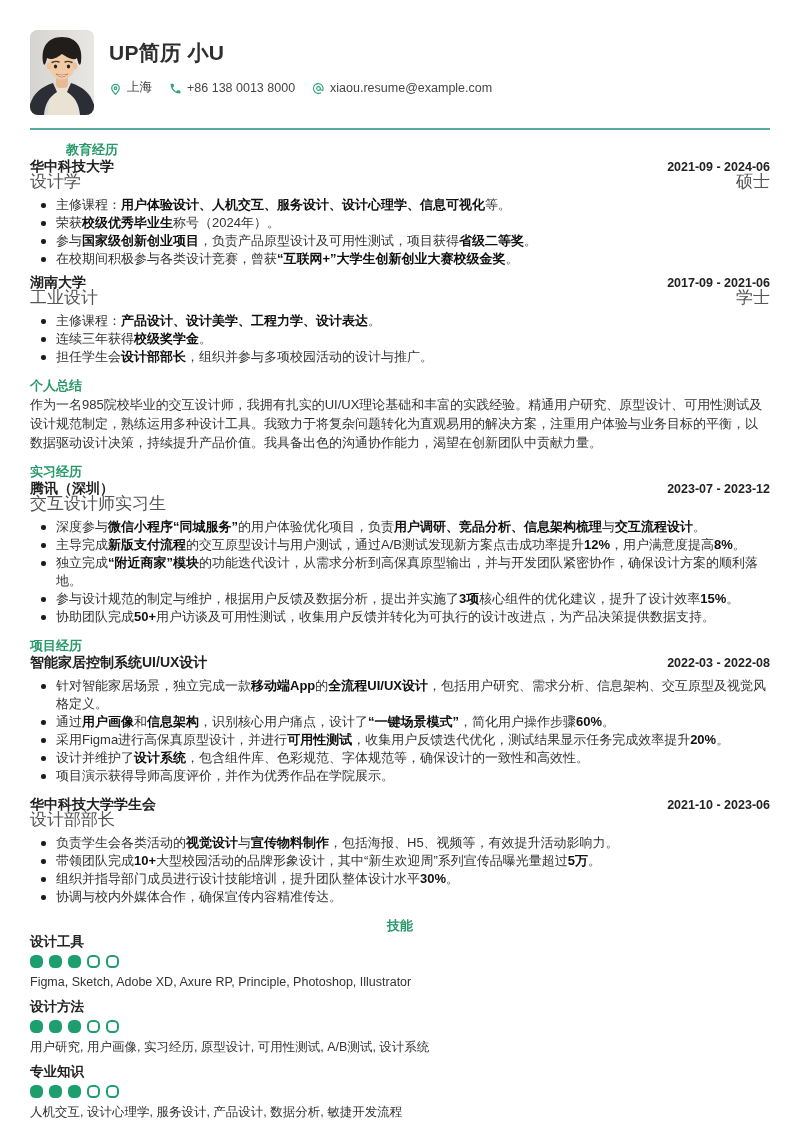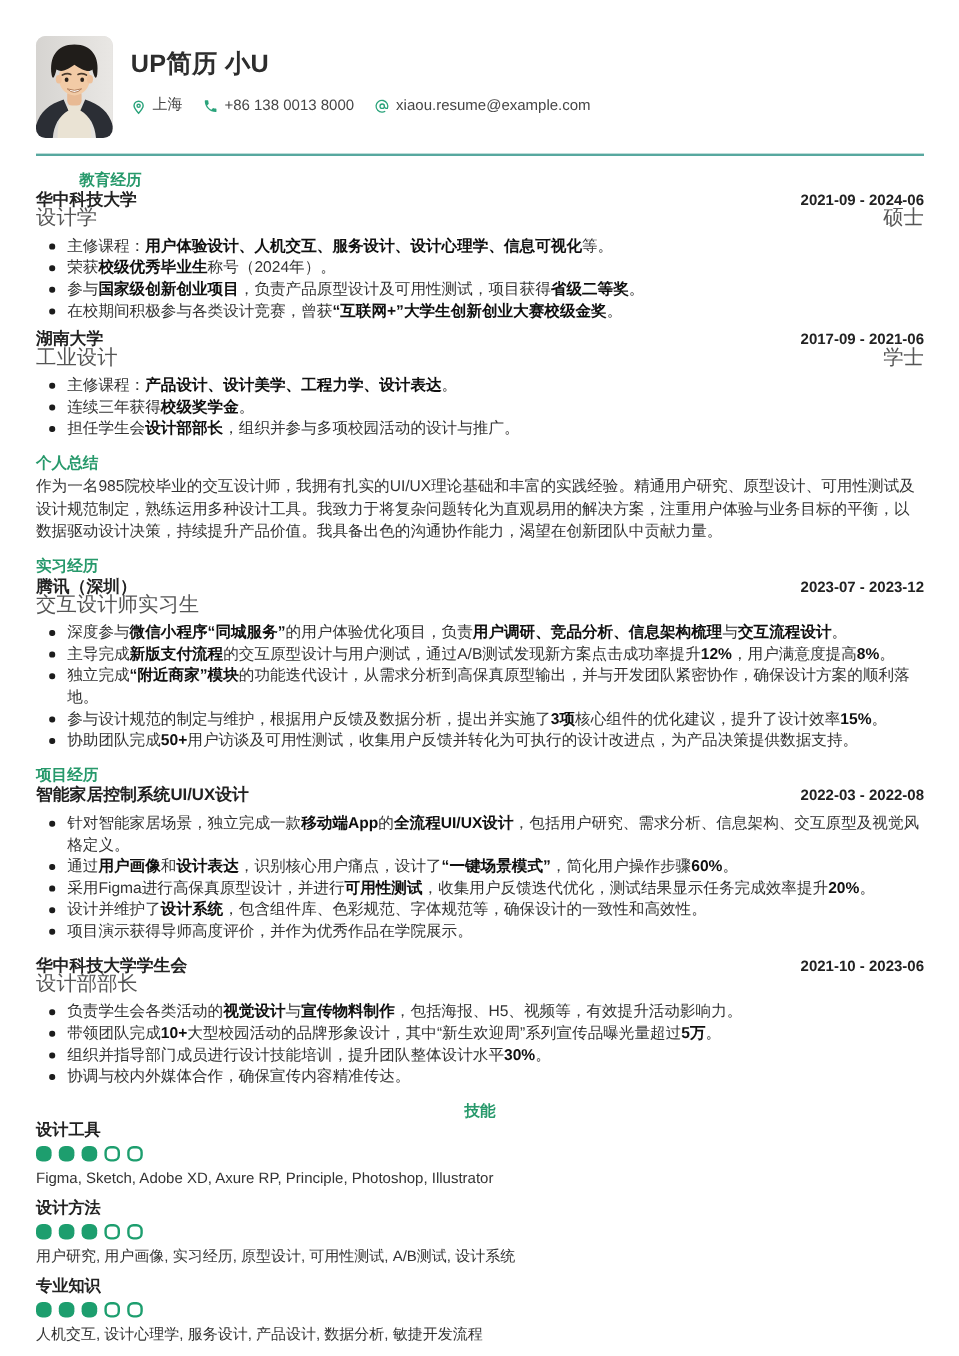--- a/index.html
+++ b/index.html
@@ -172,21 +172,21 @@
       </section>
       <section class="section">
         <h2 class="section-title" style="color: rgb(39, 153, 107);">项目经历</h2>
         <div class="entry">
           <div class="row">
             <span class="org">智能家居控制系统UI/UX设计</span>
             <span class="date">2022-03 - 2022-08</span>
           </div>
           <ul class="bullets">
             <li>针对智能家居场景，独立完成一款<b>移动端App</b>的<b>全流程UI/UX设计</b>，包括用户研究、需求分析、信息架构、交互原型及视觉风格定义。</li>
-            <li>通过<b>用户画像</b>和<b>设计表达</b>，识别核心用户痛点，设计了<b>“一键场景模式”</b>，简化用户操作步骤<b>60%</b>。</li>
+            <li>通过<b>用户画像</b>和<b>信息架构</b>，识别核心用户痛点，设计了<b>“一键场景模式”</b>，简化用户操作步骤<b>60%</b>。</li>
             <li>采用Figma进行高保真原型设计，并进行<b>可用性测试</b>，收集用户反馈迭代优化，测试结果显示任务完成效率提升<b>20%</b>。</li>
             <li>设计并维护了<b>设计系统</b>，包含组件库、色彩规范、字体规范等，确保设计的一致性和高效性。</li>
             <li>项目演示获得导师高度评价，并作为优秀作品在学院展示。</li>
           </ul>
         </div>
       </section>
       <section class="section">
         <div class="entry">
           <div class="row">
             <span class="org">华中科技大学学生会</span>

